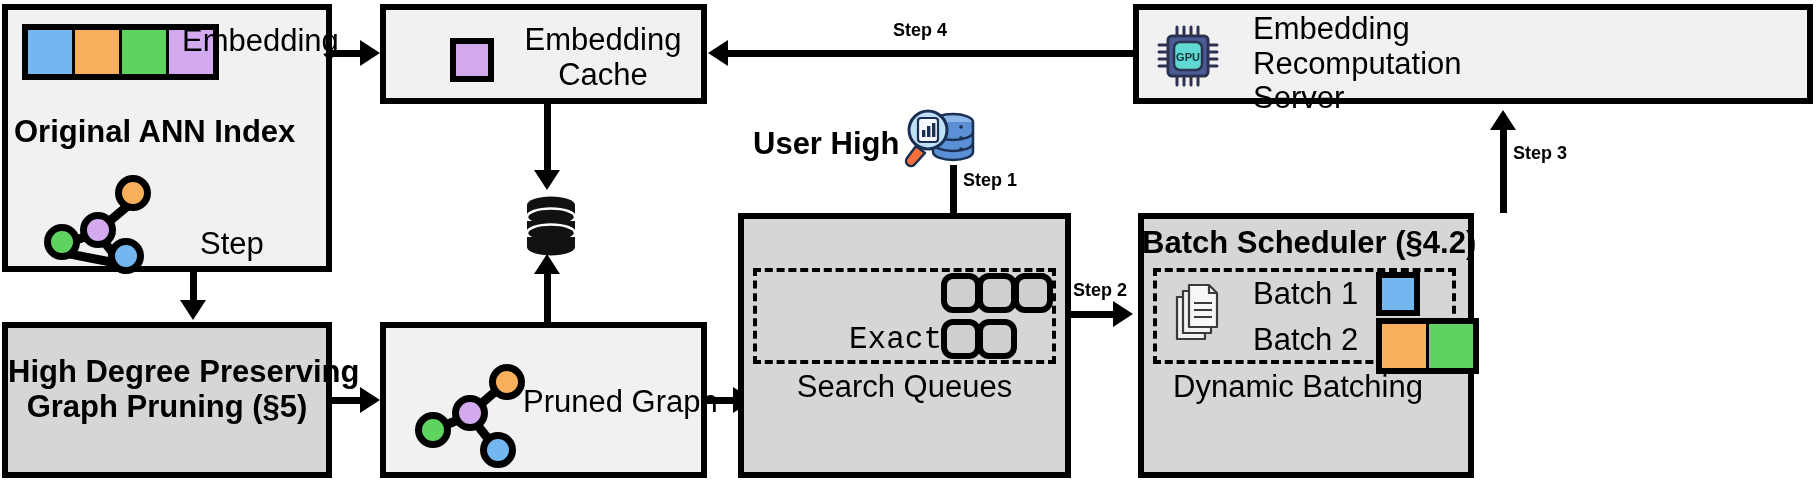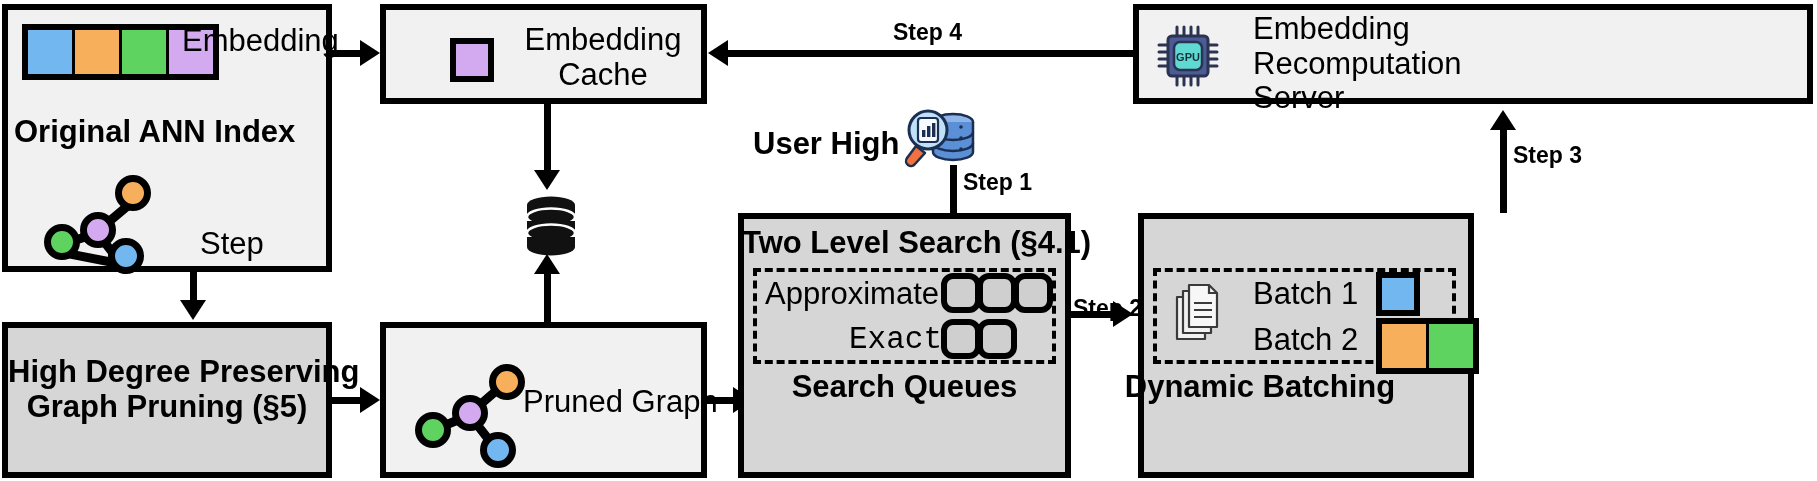--- a/index.html
+++ b/index.html
@@ -6,21 +6,21 @@
   body{font-family:"Liberation Sans",sans-serif;-webkit-font-smoothing:antialiased;}
   #stage{position:relative;width:1817px;height:481px;background:#ffffff;overflow:hidden;}
 
   .box{position:absolute;box-sizing:border-box;border:6px solid #000;background:#f1f1f1;}
   .box.gray{background:#d6d6d6;}
   .dashed{position:absolute;box-sizing:border-box;border:4px dashed #000;background:transparent;}
 
   .lbl{position:absolute;color:#000;white-space:pre;line-height:1.12;}
   .t-big{font-size:31px;}
   .t-bold{font-size:31px;font-weight:bold;}
-  .t-step{font-size:23px;font-weight:bold;}
+  .t-step{font-size:18px;font-weight:bold;}
   .center{text-align:center;}
 
   
   .hline{position:absolute;background:#000;height:7px;}
   .vline{position:absolute;background:#000;width:7px;}
   .ahead{position:absolute;width:0;height:0;}
   .ahead.right{border-top:13px solid transparent;border-bottom:13px solid transparent;border-left:20px solid #000;}
   .ahead.left{border-top:13px solid transparent;border-bottom:13px solid transparent;border-right:20px solid #000;}
   .ahead.down{border-left:13px solid transparent;border-right:13px solid transparent;border-top:20px solid #000;}
   .ahead.up{border-left:13px solid transparent;border-right:13px solid transparent;border-bottom:20px solid #000;}
@@ -178,41 +178,40 @@
 
   <div class="lbl t-big" style="left:523px;top:385px;">Pruned Graph</div>
 
   <div class="hline" style="left:332px;top:397px;width:30px;"></div>
   <div class="ahead right" style="left:360px;top:387px;"></div>
 
   <div class="hline" style="left:707px;top:397px;width:28px;"></div>
   <div class="ahead right" style="left:733px;top:387px;"></div>
 
   <div class="box gray" style="left:738px;top:213px;width:333px;height:265px;"></div>
-  <div class="lbl t-bold center" style="left:742px;top:226px;width:325px;">Two Level Search (§4.1)</div>
 
   <div class="dashed" style="left:753px;top:268px;width:303px;height:96px;"></div>
 
-  <div class="lbl t-big" style="left:765px;top:277px;">Approximate</div>
   <div class="slot" style="left:1036px;top:273px;width:0;"></div>
   <div class="slot" style="left:941px;top:273px;width:40px;height:40px;"></div>
   <div class="slot" style="left:977px;top:273px;width:40px;height:40px;"></div>
   <div class="slot" style="left:1013px;top:273px;width:40px;height:40px;"></div>
 
   <div class="lbl t-big" style="left:849px;top:323px;font-family:Liberation Mono, monospace;">Exact</div>
   <div class="slot" style="left:941px;top:319px;width:40px;height:40px;"></div>
   <div class="slot" style="left:977px;top:319px;width:40px;height:40px;"></div>
 
-  <div class="lbl t-big center" style="left:742px;top:370px;width:325px;font-weight:bold;">Search Queues</div>
+  <div class="lbl t-big center" style="left:742px;top:370px;width:325px;">Search Queues</div>
 
   <div class="hline" style="left:1071px;top:311px;width:44px;"></div>
   <div class="ahead right" style="left:1113px;top:301px;"></div>
-  <div class="lbl t-step" style="left:1073px;top:296px;">Step 2</div>
+  <div class="lbl t-step" style="left:1073px;top:280px;">Step 2</div>
 
   <div class="box gray" style="left:1138px;top:213px;width:336px;height:265px;"></div>
+  <div class="lbl t-bold center" style="left:1142px;top:226px;width:328px;">Batch Scheduler (§4.2)</div>
 
   <div class="dashed" style="left:1153px;top:268px;width:303px;height:96px;"></div>
 
   <svg style="position:absolute;left:1173px;top:283px;" width="50" height="62" viewBox="0 0 50 62">
     <path d="M4 14 h20 l8 8 v34 h-28 z" fill="#f1f1f1" stroke="#3a3a3a" stroke-width="2.2" stroke-linejoin="round"></path>
     <path d="M10 8 h20 l8 8 v34 h-28 z" fill="#f1f1f1" stroke="#3a3a3a" stroke-width="2.2" stroke-linejoin="round"></path>
     <path d="M16 2 h20 l8 8 v34 h-28 z" fill="#f7f7f7" stroke="#3a3a3a" stroke-width="2.2" stroke-linejoin="round"></path>
     <path d="M36 2 v8 h8" fill="none" stroke="#3a3a3a" stroke-width="2.2"></path>
     <g stroke="#3a3a3a" stroke-width="2">
       <line x1="21" y1="20" x2="39" y2="20"></line>
@@ -223,19 +222,19 @@
 
   <div class="lbl t-big" style="left:1253px;top:277px;">Batch 1</div>
   <div class="swatch" style="left:1376px;top:272px;width:44px;height:44px;background:#72b7f0;"></div>
 
   <div class="lbl t-big" style="left:1253px;top:323px;">Batch 2</div>
   <div class="strip" style="left:1376px;top:318px;">
     <i style="background:#f8af5b;"></i>
     <i style="background:#5fd35f;"></i>
   </div>
 
-  <div class="lbl t-big center" style="left:1096px;top:370px;width:328px;font-weight:bold;">Dynamic Batching</div>
+  <div class="lbl t-big center" style="left:1134px;top:370px;width:328px;">Dynamic Batching</div>
 
   <div class="vline" style="left:1500px;top:130px;height:83px;"></div>
   <div class="ahead up" style="left:1490px;top:110px;"></div>
   <div class="lbl t-step" style="left:1513px;top:143px;">Step 3</div>
 
 </div>
 
 </body></html>

